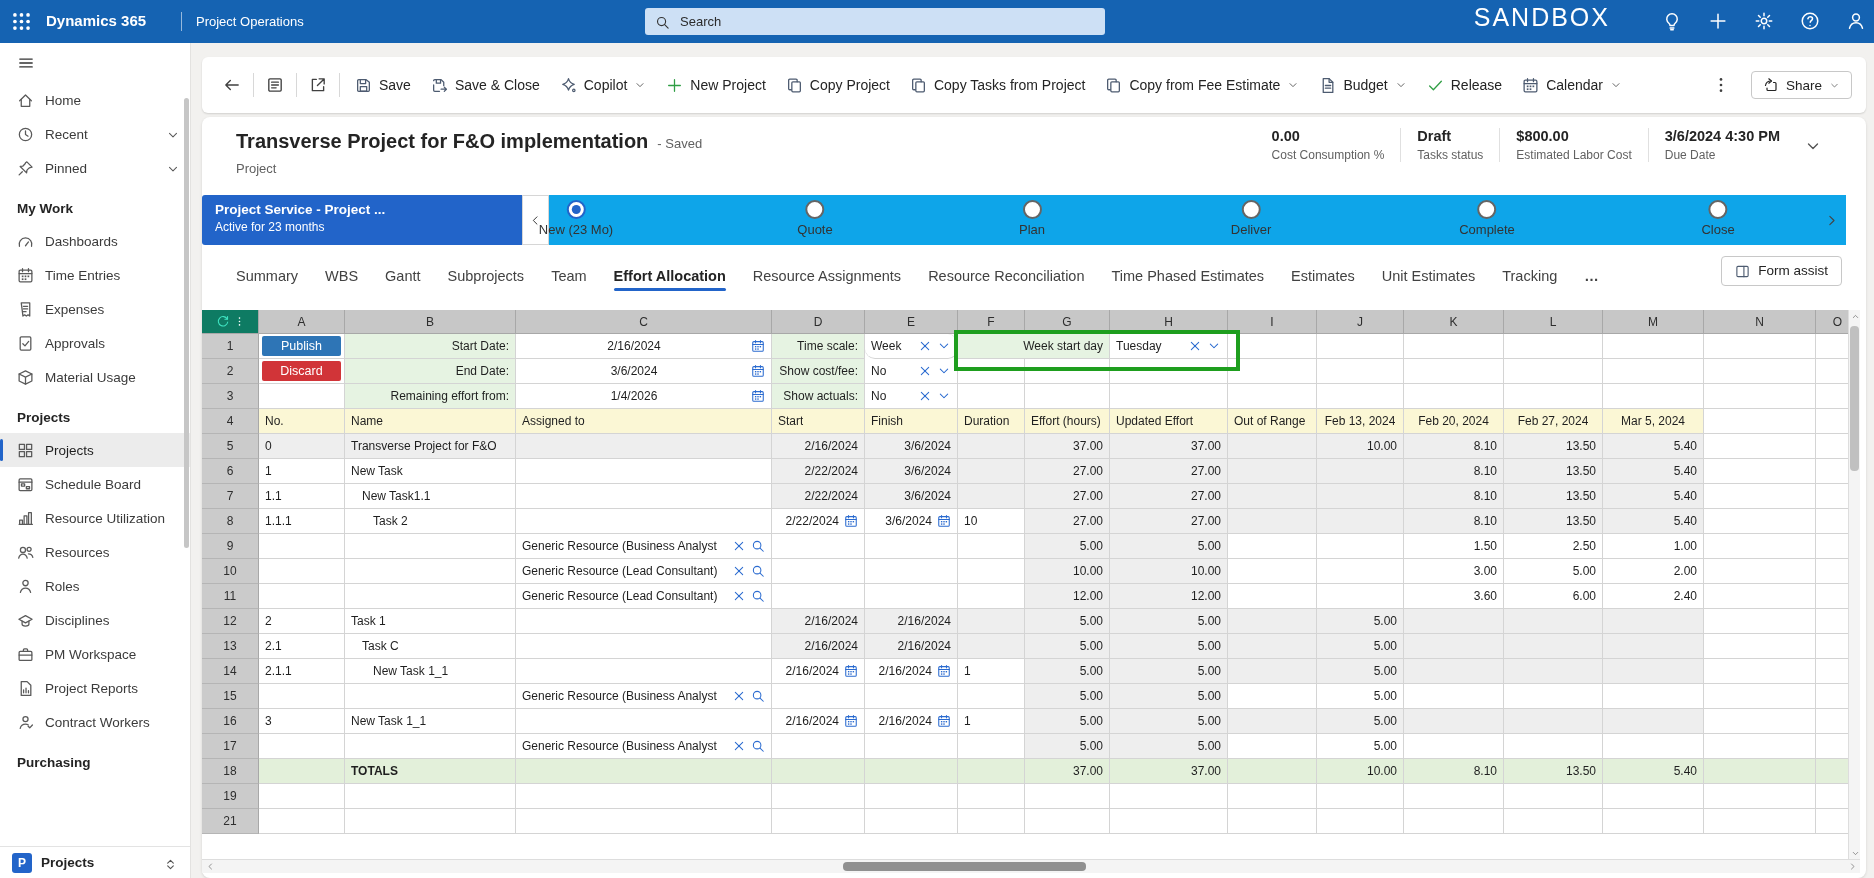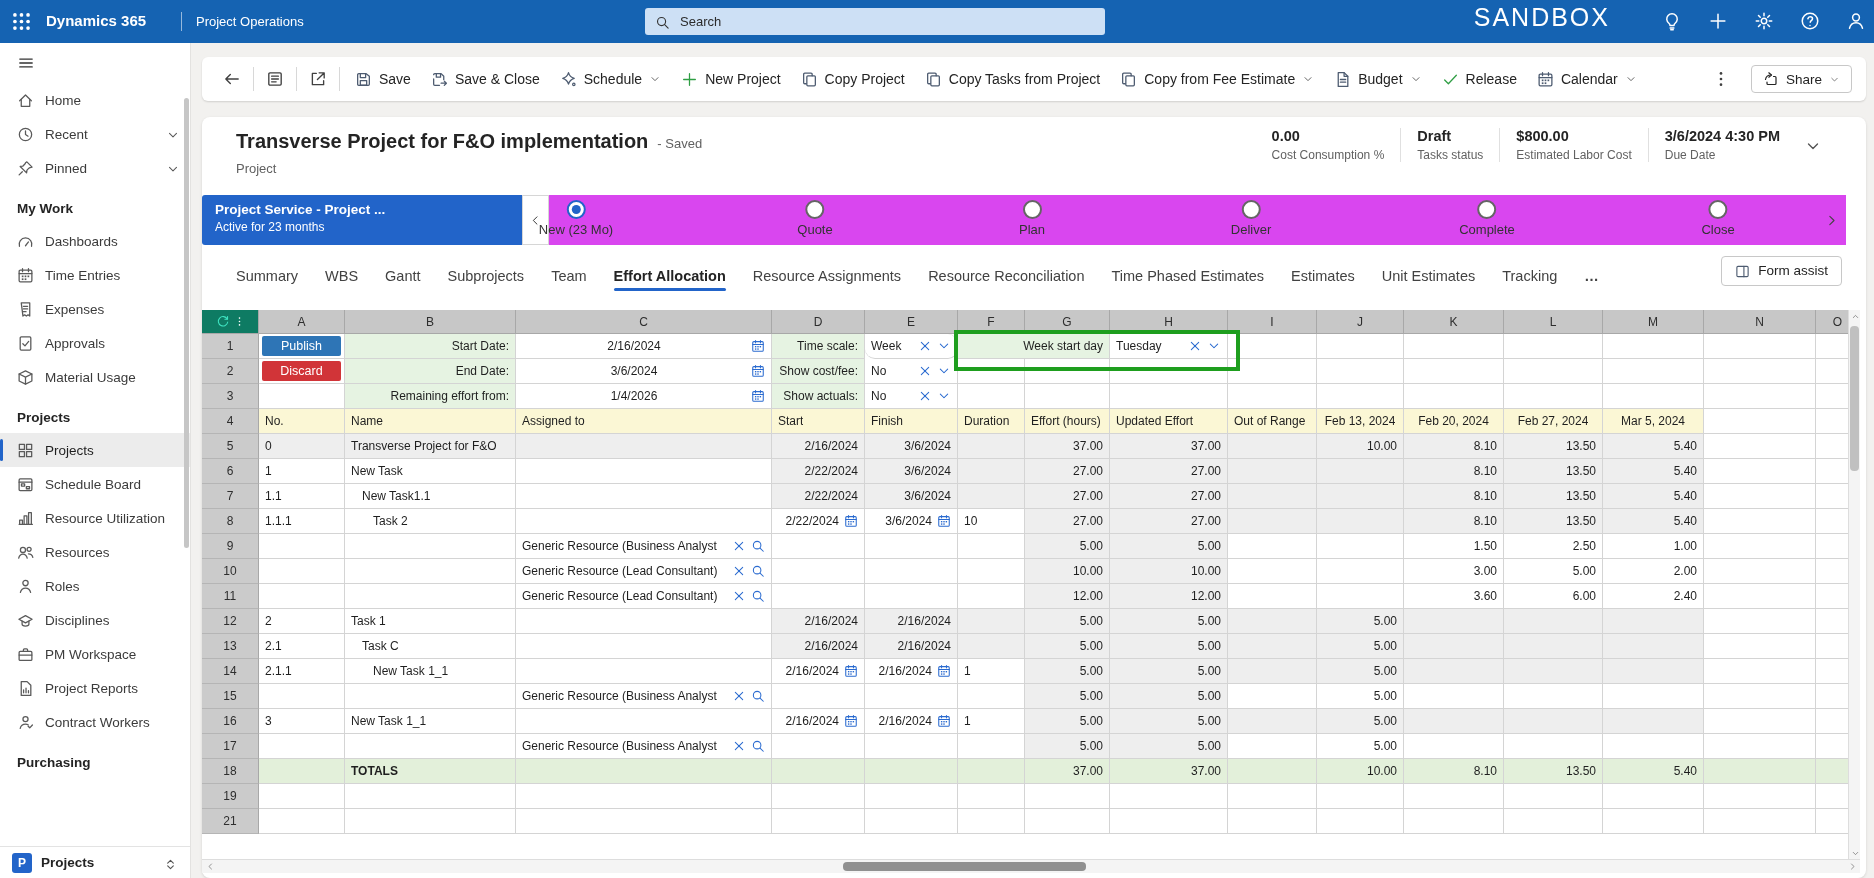--- a/index.html
+++ b/index.html
@@ -34,21 +34,21 @@
   .sb-chev .ic{width:14px;height:14px;}
   .sb-group{font-size:13.5px;font-weight:700;color:#242424;padding:16px 17px 8px;}
   .sb-scroll{position:absolute;right:1px;top:55px;width:5px;height:450px;background:#c6c6c6;border-radius:3px;}
   .sb-footer{position:absolute;bottom:0;left:0;right:0;height:31px;border-top:1px solid #e3e3e3;display:flex;align-items:center;gap:9px;padding:0 12px;background:#fff;}
   .sb-badge{width:20px;height:20px;border-radius:3px;background:#2264c9;color:#fff;font-size:12px;display:flex;align-items:center;justify-content:center;font-weight:700;}
   .sb-footer-label{font-size:13.5px;font-weight:700;}
   .sb-updown{margin-left:auto;color:#555;width:15px;height:15px;}
   .sb-updown .ic{width:15px;height:15px;}
 
   
-  .cmdcard{position:absolute;left:202px;top:57px;width:1664px;height:44px;background:#fff;border-radius:6px;box-shadow:0 1px 2px rgba(0,0,0,.14);display:flex;align-items:center;padding:12px 14px;box-sizing:border-box;z-index:5;}
+  .cmdcard{position:absolute;left:202px;top:57px;width:1664px;height:56px;background:#fff;border-radius:6px;box-shadow:0 1px 2px rgba(0,0,0,.14);display:flex;align-items:center;padding:12px 14px;box-sizing:border-box;z-index:5;}
   .cmdic-btn{width:32px;height:32px;display:flex;align-items:center;justify-content:center;color:#404040;cursor:pointer;flex:none;}
   .cmdic-btn .ic{width:18px;height:18px;}
   .cmdsep{width:1px;height:24px;background:#d8d8d8;margin:0 5px;flex:none;}
   .cmditems{display:flex;align-items:center;}
   .cmditem{display:flex;align-items:center;gap:7px;padding:0 10px;height:34px;font-size:14px;color:#242424;cursor:pointer;white-space:nowrap;border-radius:4px;}
   .cmditem .ic{width:17px;height:17px;color:#4d5b70;}
   .cmditem .acc-green{color:#2f9e44;}
   .cmditem .chev{width:12px;height:12px;color:#555;}
   .cmdright{margin-left:auto;display:flex;align-items:center;gap:14px;}
   .sharebtn{display:flex;align-items:center;gap:7px;border:1px solid #c8c8c8;background:#fff;border-radius:4px;padding:5px 11px;font-size:13.5px;font-family:"Liberation Sans",sans-serif;color:#242424;cursor:pointer;}
@@ -68,21 +68,21 @@
   .stats-chev{width:18px;height:18px;color:#555;margin:8px 0 0 8px;cursor:pointer;}
   .stats-chev .ic{width:18px;height:18px;}
 
   
   .bpf{position:absolute;left:0;top:78px;right:20px;height:50px;display:flex;}
   .bpf-lead{width:320px;background:#2264c9;border-radius:3px 0 0 3px;color:#fff;padding:7px 13px;box-sizing:border-box;cursor:pointer;flex:none;}
   .bpf-name{font-size:13.5px;font-weight:700;white-space:nowrap;overflow:hidden;}
   .bpf-status{font-size:12px;margin-top:3px;}
   .bpf-notch{width:27px;background:#fff;border:1px solid #d6d6d6;display:flex;align-items:center;justify-content:center;color:#333;cursor:pointer;flex:none;box-sizing:border-box;}
   .bpf-notch .ic{width:13px;height:13px;}
-  .bpf-track{flex:1;background:#d946ef;position:relative;}
+  .bpf-track{flex:1;background:#0ea5e9;position:relative;}
   .bpf-stage{position:absolute;top:5px;transform:translateX(-50%);display:flex;flex-direction:column;align-items:center;gap:3px;cursor:pointer;}
   .bpf-dot{width:19px;height:19px;border-radius:50%;border:2px solid #656565;background:#fff;box-sizing:border-box;position:relative;}
   .bpf-dot.active{border-color:#2264c9;}
   .bpf-dot.active::after{content:"";position:absolute;inset:3px;background:#2264c9;border-radius:50%;}
   .bpf-lb{font-size:13px;color:#333;white-space:nowrap;}
   .bpf-next{position:absolute;right:7px;top:16px;color:#444;width:15px;height:15px;cursor:pointer;}
   .bpf-next .ic{width:15px;height:15px;}
 
   
   .tabs{position:absolute;left:34px;top:146px;display:flex;gap:27px;align-items:center;font-size:14.5px;color:#424242;height:26px;}
@@ -388,21 +388,21 @@
             <path d="M2.5 7.5v5c0 .6.4 1 1 1h4.5"></path>
             <path d="M9.5 11.5h5M12.5 9.5l2 2-2 2"></path>
           </svg>
           <span class="cmdlbl">Save &amp; Close</span>
         </div>
         <div class="cmditem">
           <svg class="ic " viewBox="0 0 16 16">
             <path d="M8 1.6c.8 2.9 2.5 4.6 5.4 5.4-2.9.8-4.6 2.5-5.4 5.4-.8-2.9-2.5-4.6-5.4-5.4 2.9-.8 4.6-2.5 5.4-5.4z"></path>
             <circle cx="13" cy="12.6" r="1.1"></circle>
           </svg>
-          <span class="cmdlbl">Schedule</span>
+          <span class="cmdlbl">Copilot</span>
           <svg class="ic chev" viewBox="0 0 16 16">
             <path d="M4 6.2l4 4 4-4"></path>
           </svg>
         </div>
         <div class="cmditem">
           <svg class="ic acc-green" viewBox="0 0 16 16">
             <path d="M8 2.5v11M2.5 8h11"></path>
           </svg>
           <span class="cmdlbl">New Project</span>
         </div>

